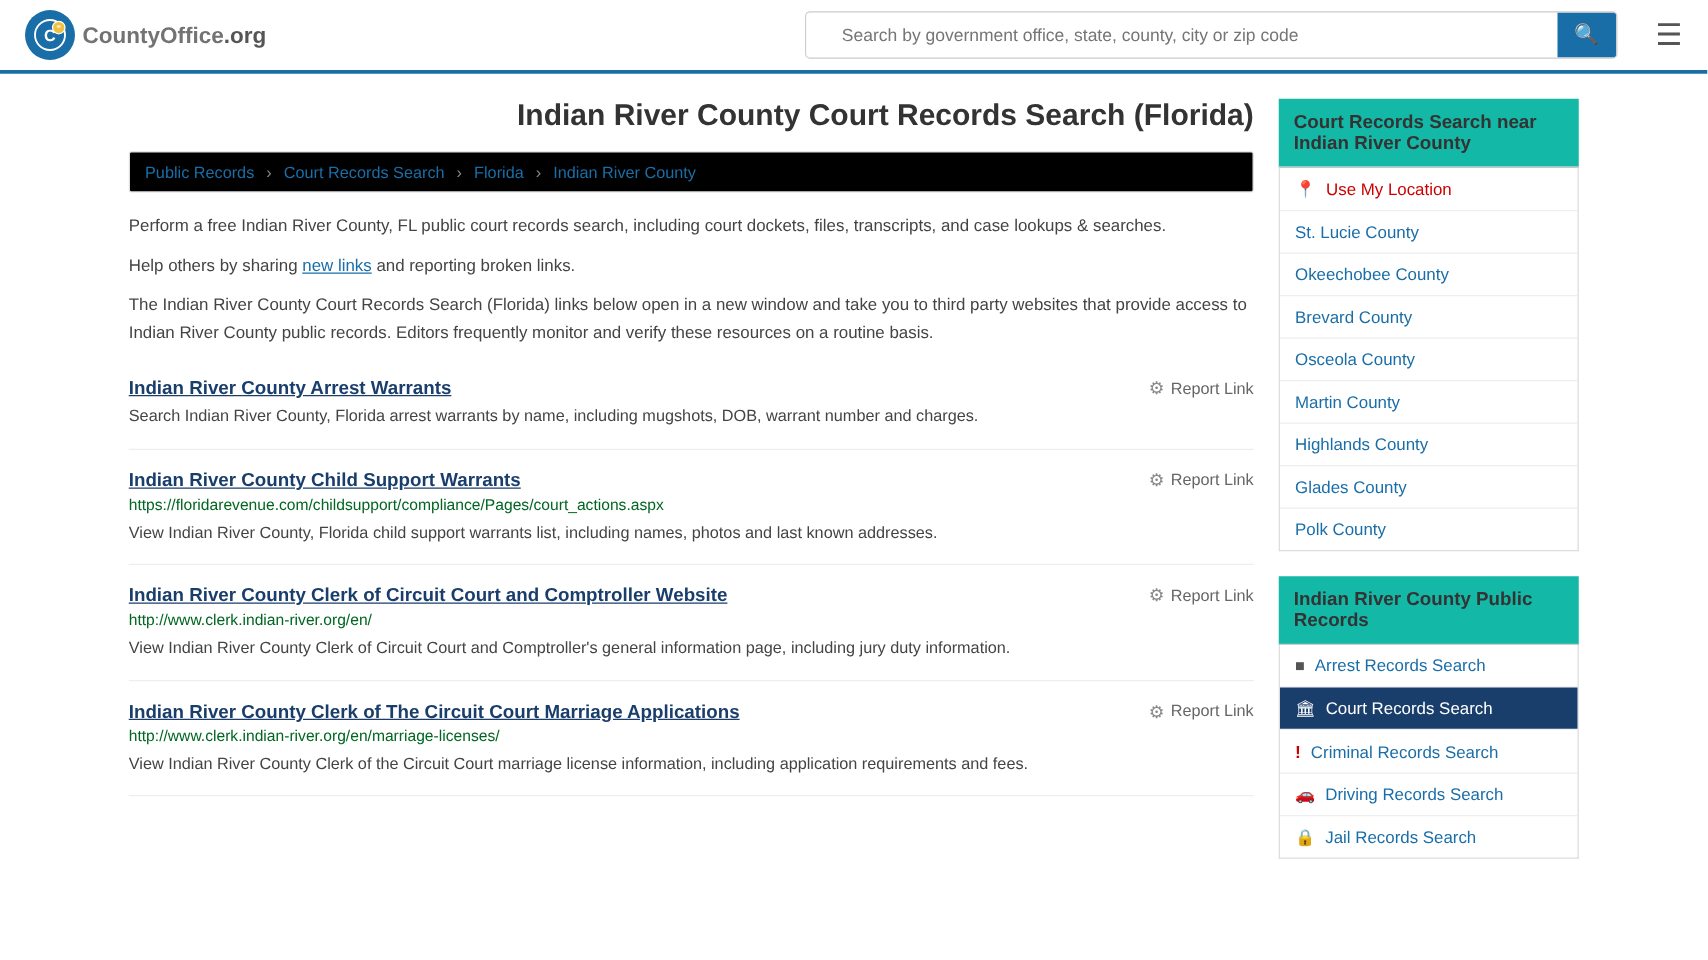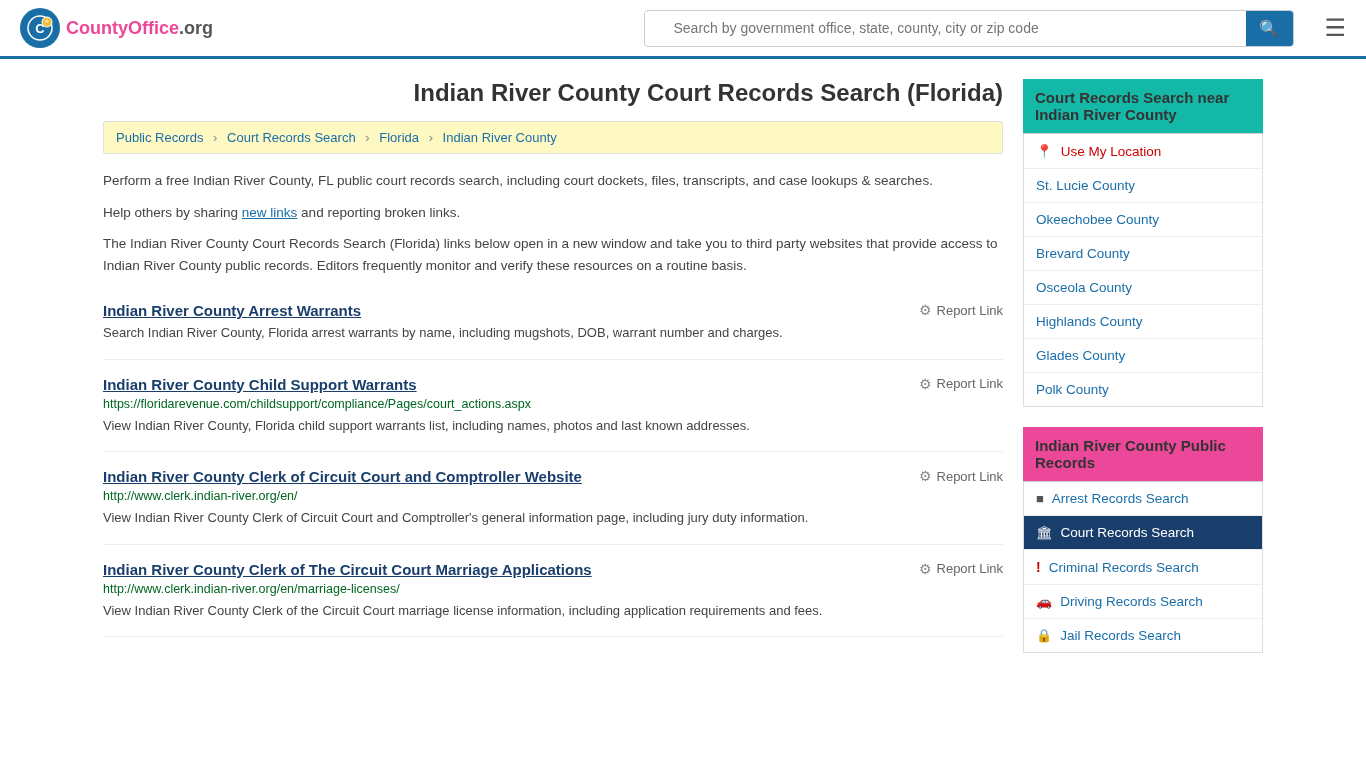--- a/index.html
+++ b/index.html
@@ -31,21 +31,21 @@
       color: white;
       font-size: 18px;
       font-weight: bold;
     }
     .logo-text {
       font-size: 18px;
       color: #333;
       font-weight: bold;
     }
     .logo-text span {
-      color: #ec4899;
+      color: #737373;
     }
     .search-bar-wrap {
       flex: 1;
       display: flex;
       align-items: center;
       border: 1px solid #ccc;
       border-radius: 4px;
       overflow: hidden;
       max-width: 650px;
       margin-left: auto;
@@ -87,21 +87,21 @@
       flex: 1;
     }
     .page-title {
       font-size: 24px;
       font-weight: bold;
       color: #333;
       margin-bottom: 14px;
       text-align: right;
     }
     .breadcrumb {
-      background: #fef9c3;
+      background: #000000;
       border: 1px solid #e0e0e0;
       padding: 8px 12px;
       font-size: 13px;
       color: #555;
       margin-bottom: 16px;
       border-radius: 2px;
     }
     .breadcrumb a {
       color: #1a6ea8;
       text-decoration: none;
@@ -161,21 +161,21 @@
 
     
     .sidebar {
       width: 240px;
       flex-shrink: 0;
     }
     .sidebar-section {
       margin-bottom: 20px;
     }
     .sidebar-header {
-      background: #ec4899;
+      background: #14b8a6;
       padding: 10px 12px;
       font-size: 15px;
       font-weight: bold;
       color: #333;
       margin-bottom: 0;
       border-bottom: 1px solid #ccc;
     }
     .sidebar-list {
       list-style: none;
       border: 1px solid #ddd;
@@ -333,20 +333,25 @@
               <span>Brevard County</span>
             </a>
           </li>
         <li>
             <a href="#">
               <span>Osceola County</span>
             </a>
           </li>
         <li>
             <a href="#">
+              <span>Martin County</span>
+            </a>
+          </li>
+        <li>
+            <a href="#">
               <span>Highlands County</span>
             </a>
           </li>
         <li>
             <a href="#">
               <span>Glades County</span>
             </a>
           </li>
         <li>
             <a href="#">

